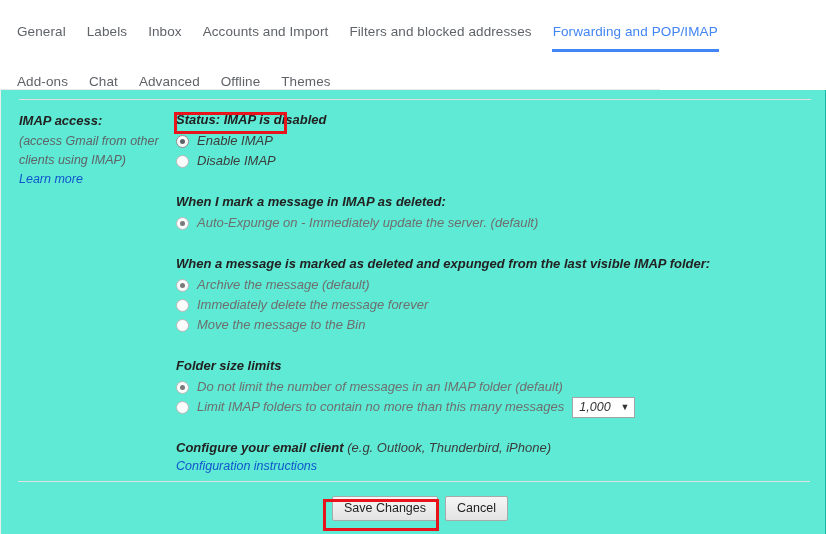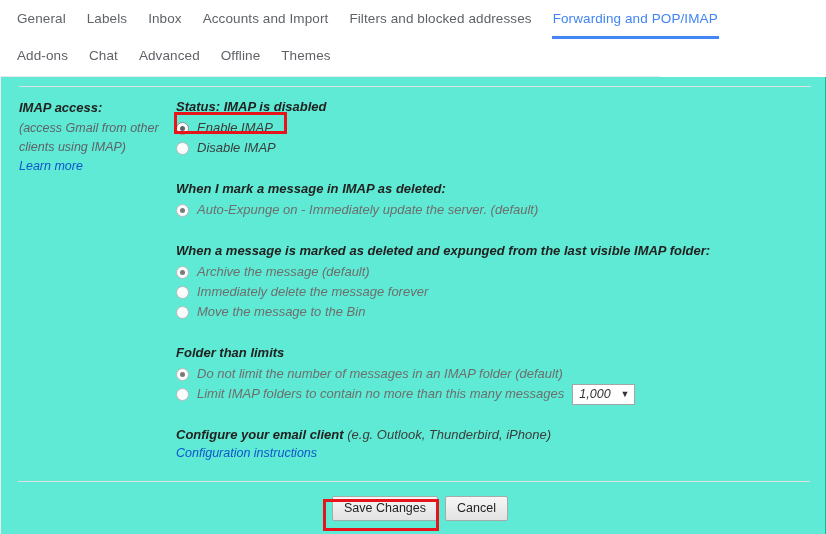--- a/index.html
+++ b/index.html
@@ -23,20 +23,21 @@
     padding: 0;
     position: relative;
     height: 77px;
     box-sizing: border-box;
   }
   .tabrow {
     display: flex;
     align-items: flex-start;
     padding-left: 17px;
     height: 38px;
+    margin-top: 13px;
   }
   .tabrow.row2 { height: 39px; }
 
   .tab {
     font-size: 13.5px;
     color: #5f6368;
     line-height: 1;
     padding: 12px 0 0 0;
     margin-right: 21px;
     white-space: nowrap;
@@ -373,21 +374,21 @@
           <span class="radio-label dim">Immediately delete the message forever</span>
         </div>
 
         <div class="radio-row">
           <span class="radio"></span>
           <span class="radio-label dim">Move the message to the Bin</span>
         </div>
       </div>
 
       <div class="section">
-        <div class="section-head">Folder than limits</div>
+        <div class="section-head">Folder size limits</div>
 
         <div class="radio-row">
           <span class="radio checked"></span>
           <span class="radio-label dim">Do not limit the number of messages in an IMAP folder (default)</span>
         </div>
 
         <div class="radio-row">
           <span class="radio"></span>
           <span class="radio-label dim">Limit IMAP folders to contain no more than this many messages</span>
           <span class="inline-select">

